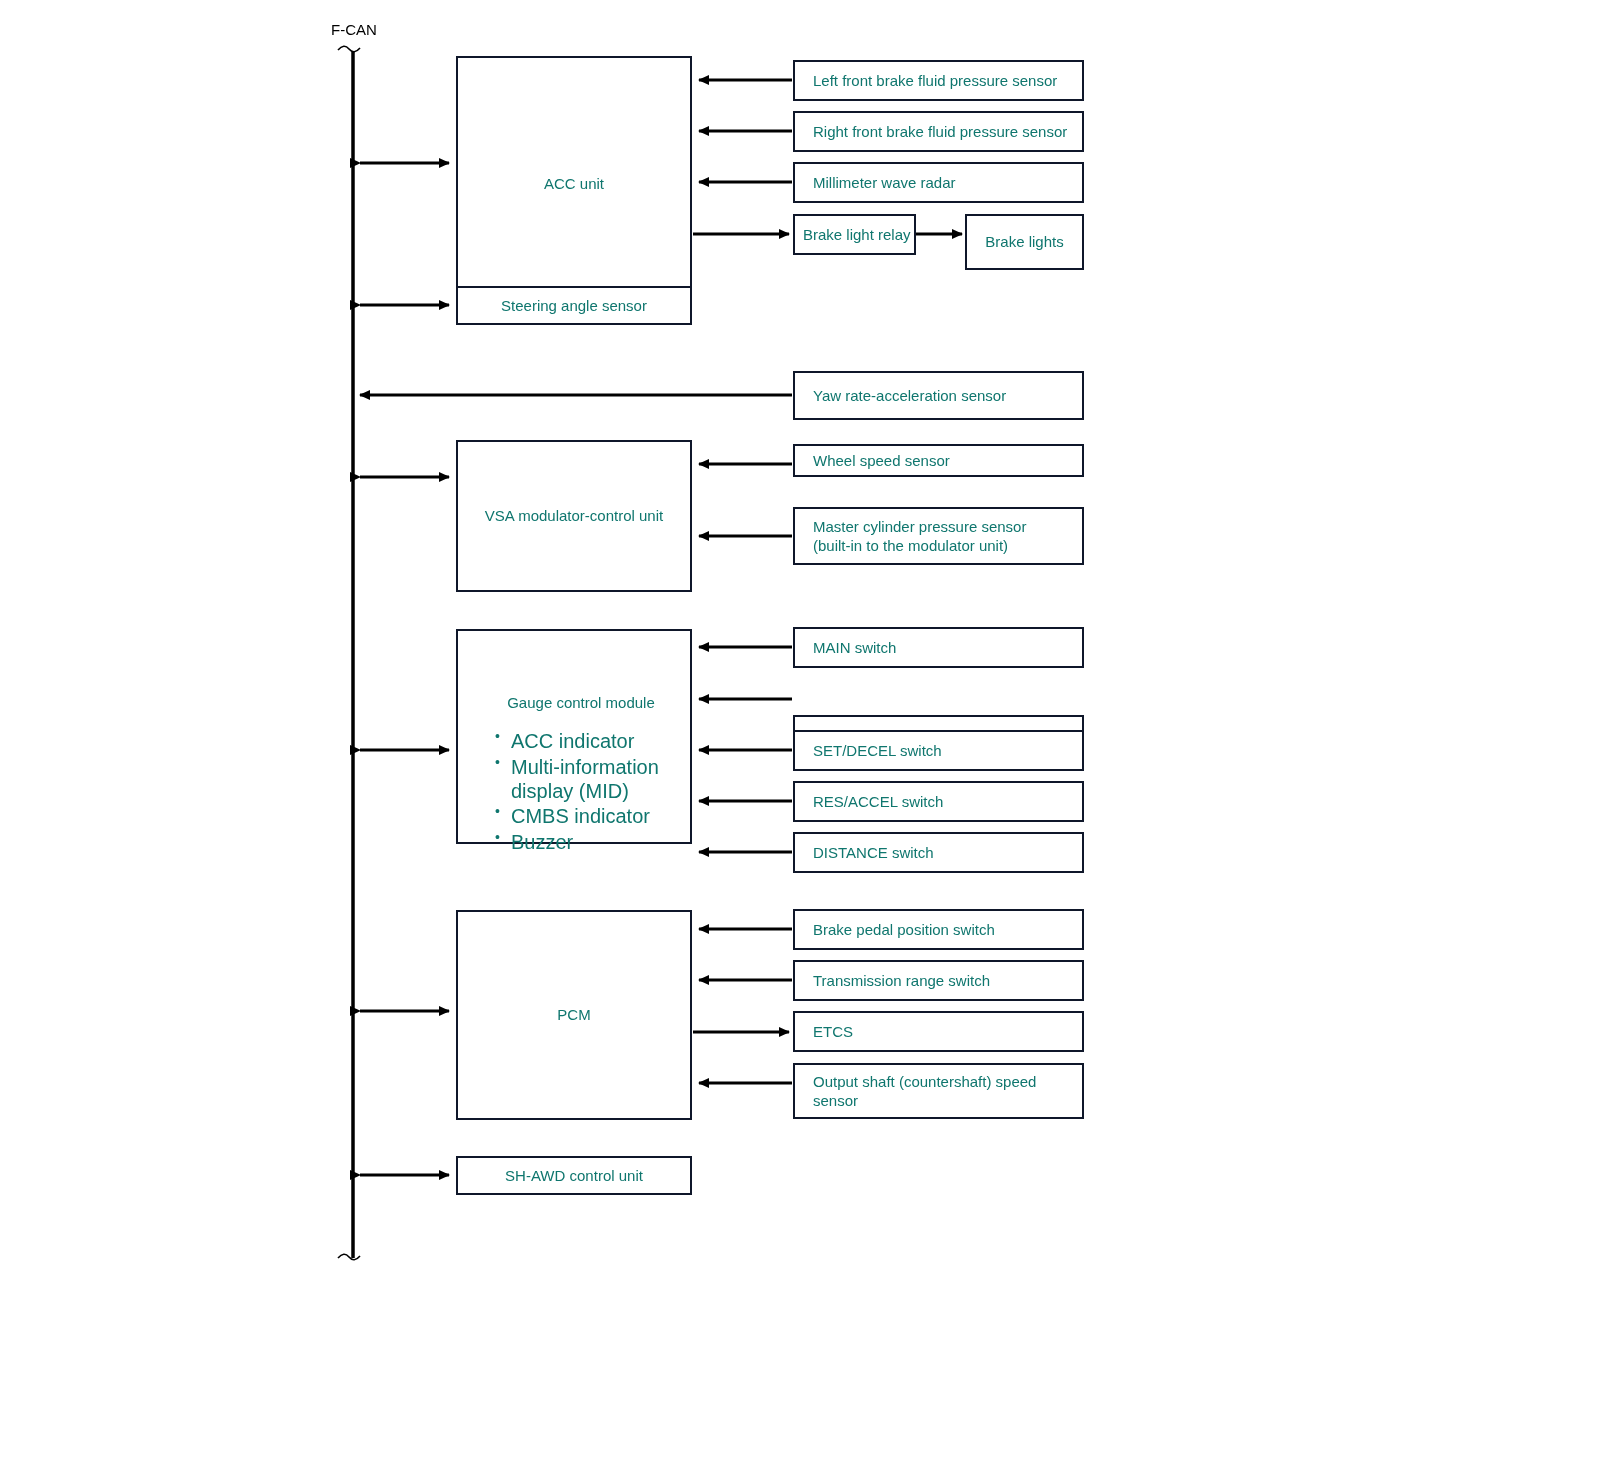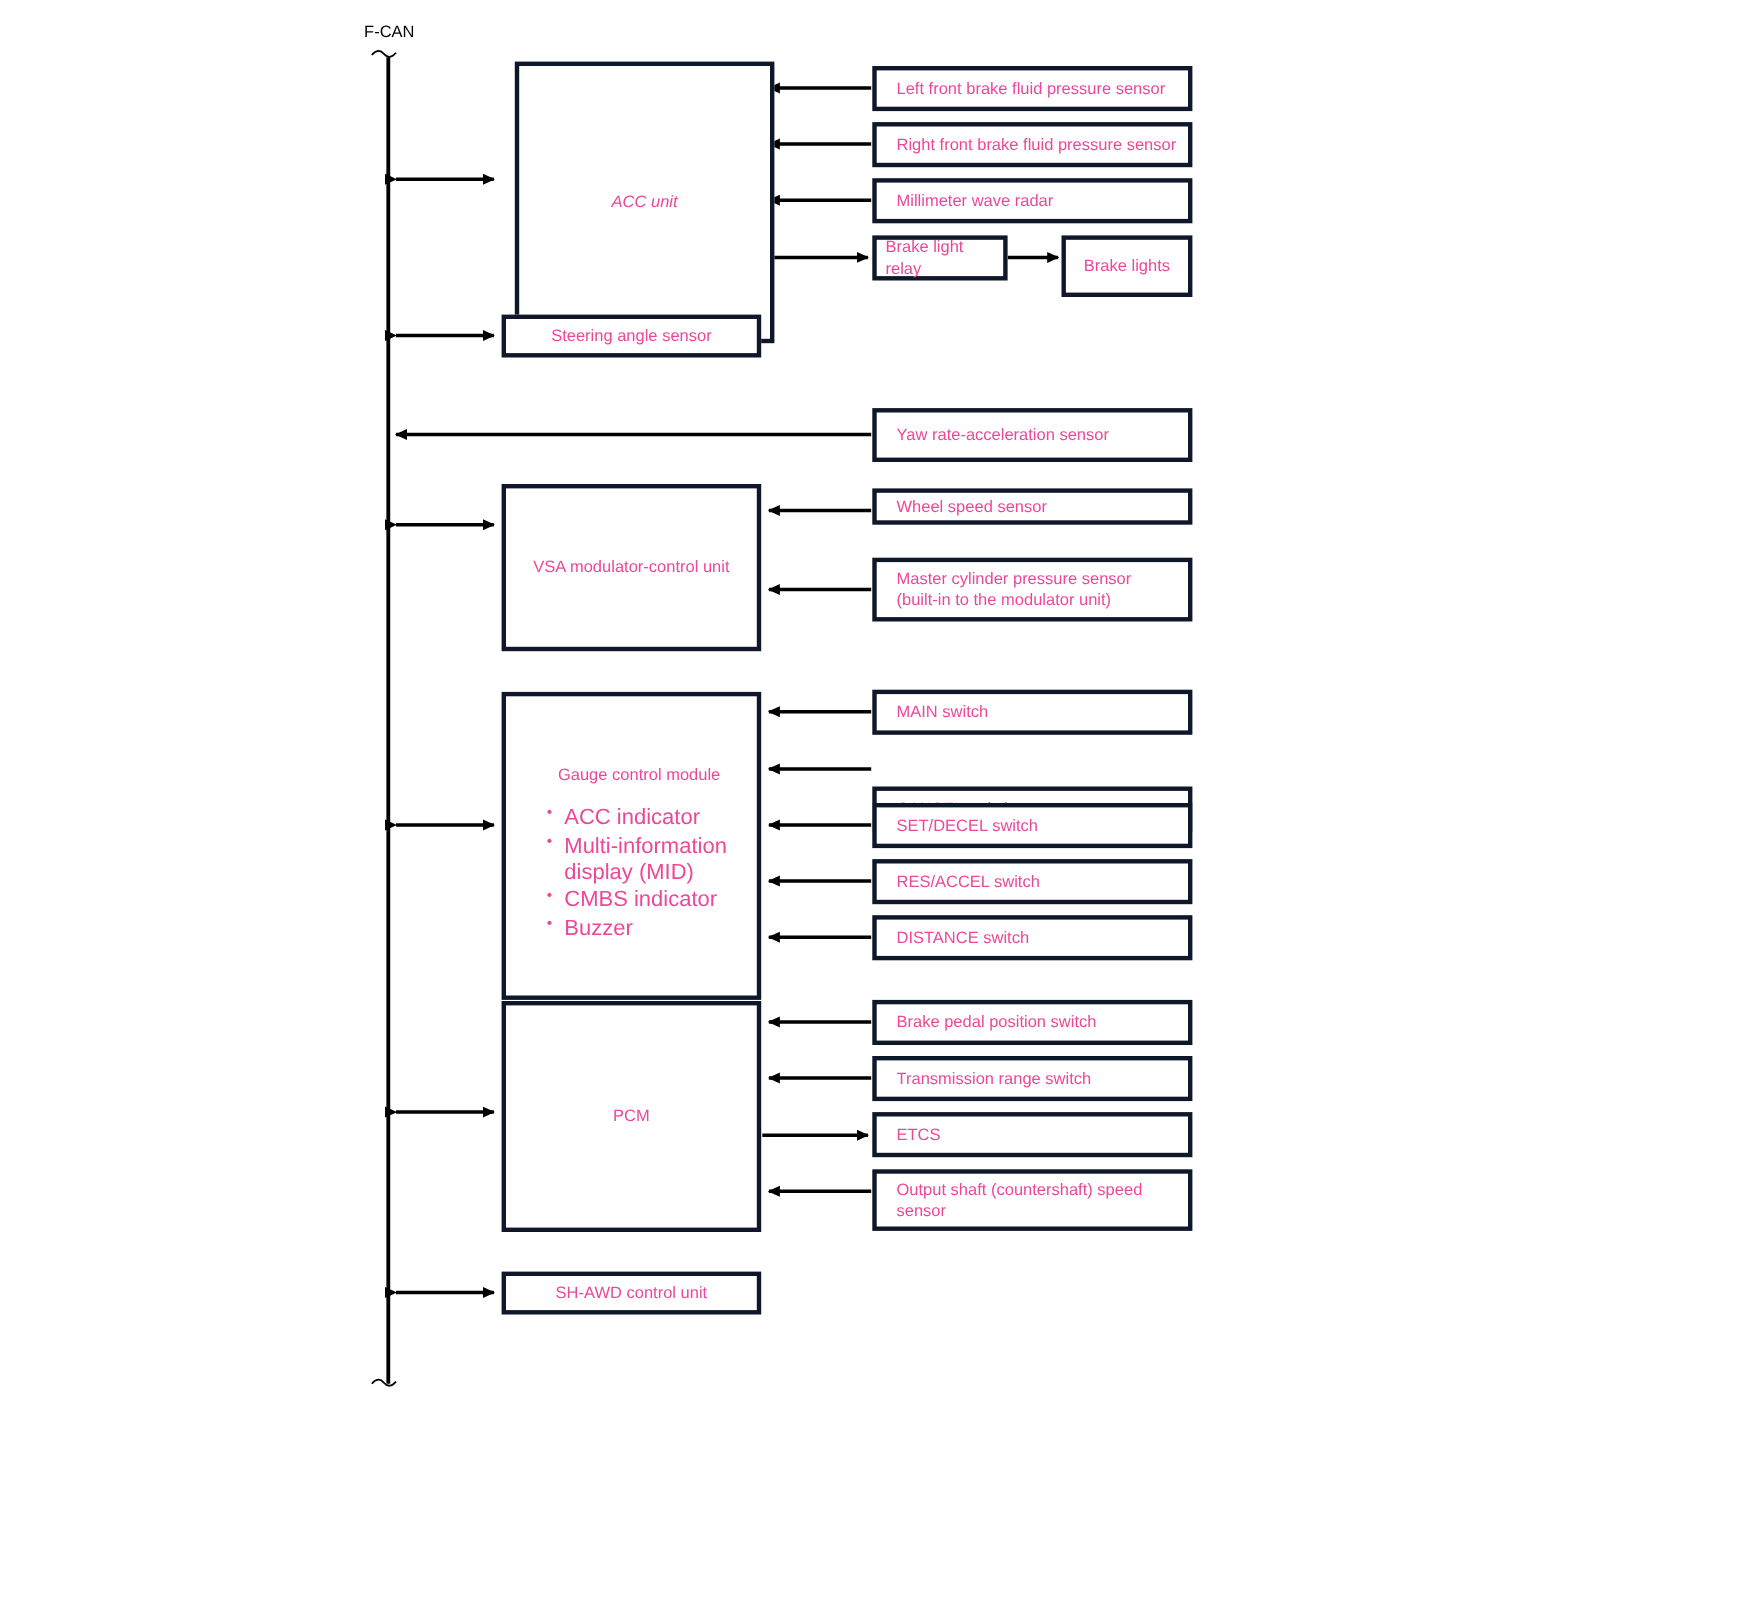--- a/index.html
+++ b/index.html
@@ -14,28 +14,28 @@
   #canvas {
     position: relative;
     width: 1600px;
     height: 1471px;
     background: #ffffff;
     overflow: hidden;
     padding-left: 32px;
   }
   .box {
     position: absolute;
-    border: 4px solid #0f172a;
+    border: 2px solid #0f172a;
     background: #ffffff;
     box-sizing: border-box;
     display: flex;
     align-items: center;
     font-size: 15px;
     line-height: 1.28;
-    color: #ec4899;
+    color: #0f766e;
   }
   .box.center {
     justify-content: center;
     text-align: center;
   }
   .box.left {
     justify-content: flex-start;
     text-align: left;
     padding-left: 18px;
   }
@@ -148,21 +148,21 @@
     <line x1="792" y1="852" x2="699" y2="852" stroke="#000000" stroke-width="3.2" marker-end="url(#arrowR)"></line>
 
     <line x1="792" y1="929" x2="699" y2="929" stroke="#000000" stroke-width="3.2" marker-end="url(#arrowR)"></line>
     <line x1="792" y1="980" x2="699" y2="980" stroke="#000000" stroke-width="3.2" marker-end="url(#arrowR)"></line>
     <line x1="693" y1="1032" x2="789" y2="1032" stroke="#000000" stroke-width="3.2" marker-end="url(#arrowR)"></line>
     <line x1="792" y1="1083" x2="699" y2="1083" stroke="#000000" stroke-width="3.2" marker-end="url(#arrowR)"></line>
   </svg>
 
   <div class="bus-label" style="left:331px; top:21px;">F-CAN</div>
 
-  <div class="box center" style="left:468px; top:56px; width:236px; height:256px;font-style:italic;">
+  <div class="box center" style="left:456px; top:56px; width:236px; height:256px;">
     <span class="unit-title">ACC unit</span>
   </div>
 
   <div class="box left" style="left:793px; top:60px; width:291px; height:41px;">
     <span>Left front brake fluid pressure sensor</span>
   </div>
   <div class="box left" style="left:793px; top:111px; width:291px; height:41px;">
     <span>Right front brake fluid pressure sensor</span>
   </div>
   <div class="box left" style="left:793px; top:162px; width:291px; height:41px;">
@@ -186,21 +186,21 @@
   <div class="box center" style="left:456px; top:440px; width:236px; height:152px;">
     <span class="unit-title">VSA modulator-control unit</span>
   </div>
   <div class="box left" style="left:793px; top:444px; width:291px; height:33px;">
     <span>Wheel speed sensor</span>
   </div>
   <div class="box left" style="left:793px; top:507px; width:291px; height:58px;">
     <span class="multiline" style="max-width:215px;">Master cylinder pressure sensor (built-in to the modulator unit)</span>
   </div>
 
-  <div class="box topcenter" style="left:456px; top:629px; width:236px; height:280px;">
+  <div class="box topcenter" style="left:456px; top:629px; width:236px; height:215px;">
     <div class="gauge-inner">
       <div class="gauge-heading">Gauge control module</div>
       <ul class="gauge-list">
         <li>ACC indicator</li>
         <li style="max-width:175px;">Multi-information display (MID)</li>
         <li>CMBS indicator</li>
         <li>Buzzer</li>
       </ul>
     </div>
   </div>

